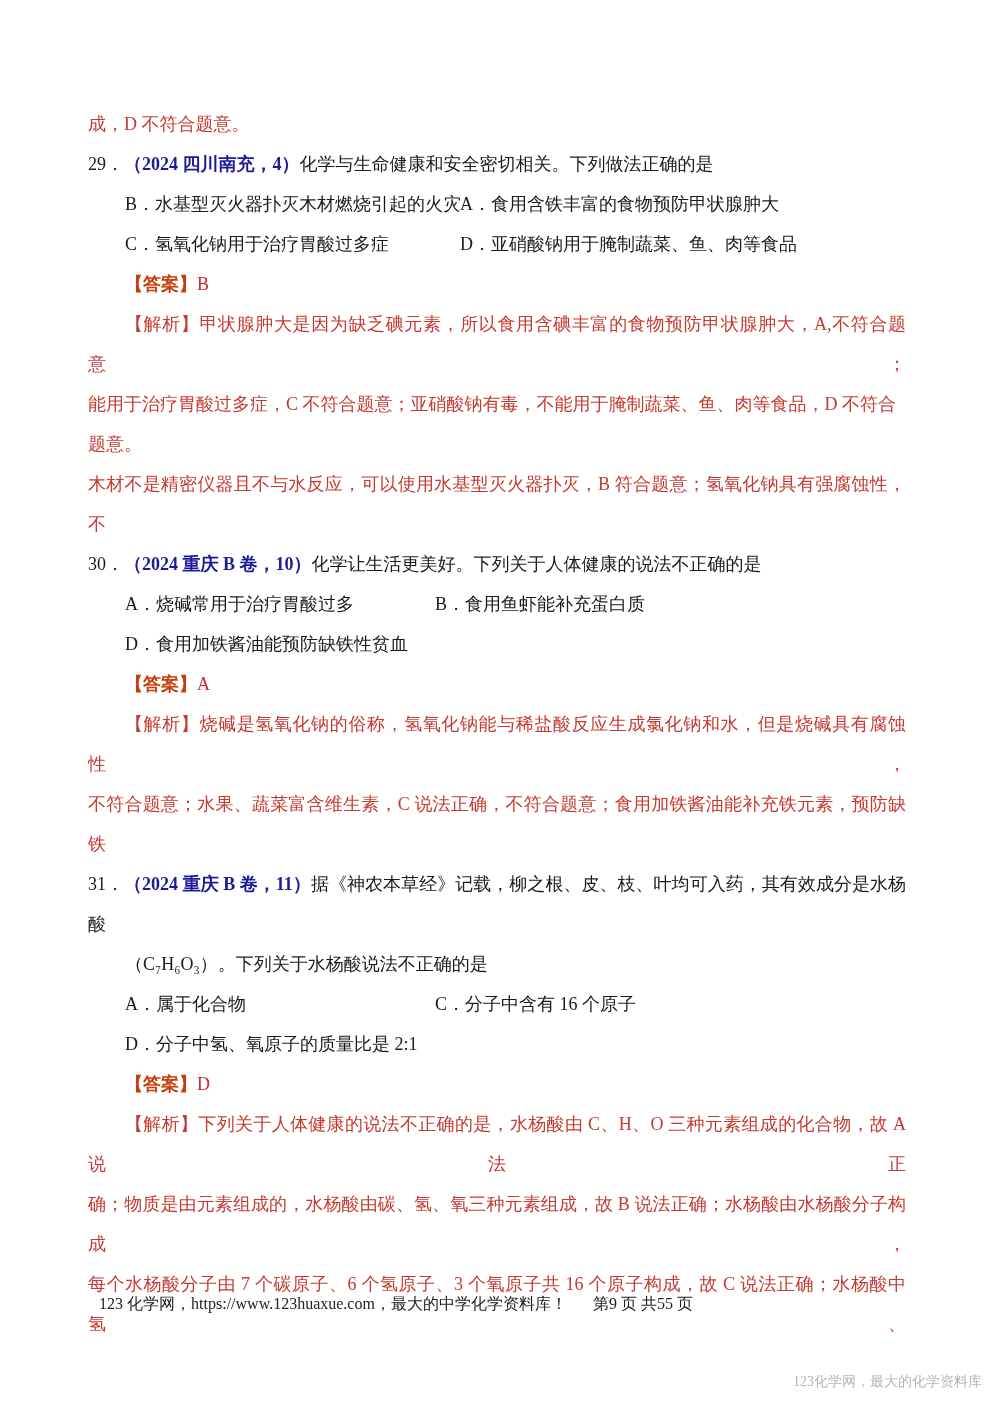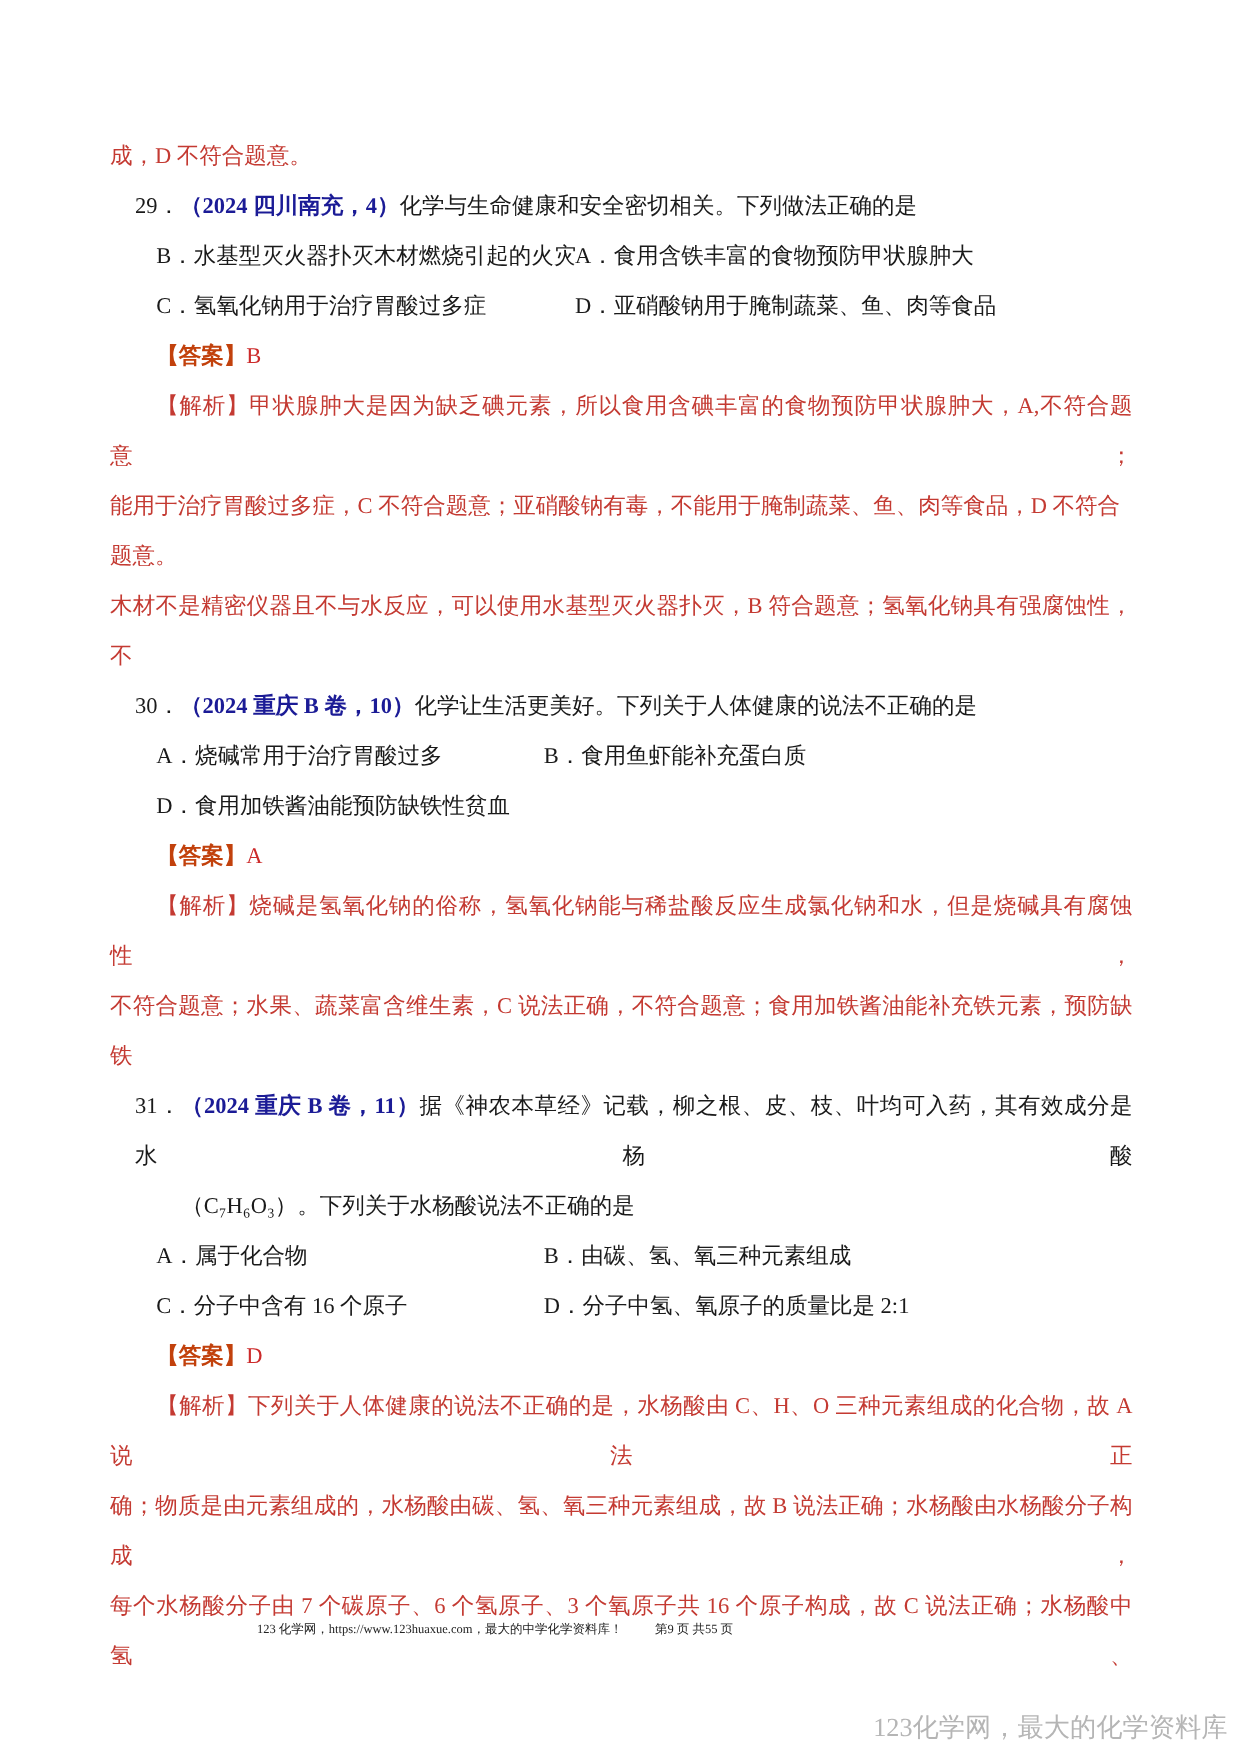--- a/index.html
+++ b/index.html
@@ -12,51 +12,51 @@
     overflow: hidden;
   }
   .page-content {
     position: absolute;
     top: 104px; left: 88px;
     width: 818px;
     font-size: 18px;
     line-height: 40px;
   }
   .frag { color: #c43a32; }
-  .q-line { white-space: nowrap; margin-left: 20px; }
+  .q-line { white-space: nowrap; }
   .q-line.just, .a-line.just { white-space: normal; text-align: justify; text-align-last: justify; }
   .q-num { color: #1a1a1a; }
   .q-source { color: #1b1b96; font-weight: bold; }
   .q-stem { color: #1a1a1a; }
   .cont { padding-left: 37px; }
   .options {
     display: grid;
     grid-template-columns: var(--c1, 335px) 1fr;
     padding-left: 37px;
   }
   .opt { white-space: nowrap; }
   .answer-line { padding-left: 37px; }
   .ans-label { color: #c2410c; font-weight: bold; }
   .ans-value { color: #cc2a2a; }
   .analysis { color: #c43a32; }
   .a-line.first { text-indent: 37px; }
   .footer {
     position: absolute;
     top: 1292px; left: 0; width: 792px;
     text-align: center;
-    font-size: 10px;
+    font-size: 16px;
     line-height: 24px;
     color: #222222;
     white-space: nowrap;
   }
   .footer .gap { display: inline-block; width: 26px; }
   .watermark {
     position: absolute;
     top: 1370px; right: 10px;
-    font-size: 21px;
+    font-size: 14px;
     line-height: 24px;
     color: #b5b5b5;
     font-family: "Liberation Serif", "DejaVu Serif", serif;
   }
 </style>
 </head>
 <body>
 
 <div class="page-content">
 
@@ -102,21 +102,20 @@
 
   <section style="--c1:310px">
     <div class="q-line just">
       <span class="q-num">31．</span><span class="q-source">（2024 重庆 B 卷，11）</span><span class="q-stem">据《神农本草经》记载，柳之根、皮、枝、叶均可入药，其有效成分是水杨酸</span>
     </div>
     <div class="q-line cont">
       <span class="q-stem">（C₇H₆O₃）。下列关于水杨酸说法不正确的是</span>
     </div>
     <div class="options">
       <div class="opt">A．属于化合物</div>
-      <div class="opt">B．由碳、氢、氧三种元素组成</div>
       <div class="opt">C．分子中含有 16 个原子</div>
       <div class="opt">D．分子中氢、氧原子的质量比是 2:1</div>
     </div>
     <div class="answer-line">
       <span class="ans-label">【答案】</span><span class="ans-value">D</span>
     </div>
     <div class="analysis">
       <div class="a-line first just">【解析】下列关于人体健康的说法不正确的是，水杨酸由 C、H、O 三种元素组成的化合物，故 A 说法正</div>
       <div class="a-line just">确；物质是由元素组成的，水杨酸由碳、氢、氧三种元素组成，故 B 说法正确；水杨酸由水杨酸分子构成，</div>
       <div class="a-line just">每个水杨酸分子由 7 个碳原子、6 个氢原子、3 个氧原子共 16 个原子构成，故 C 说法正确；水杨酸中氢、</div>

